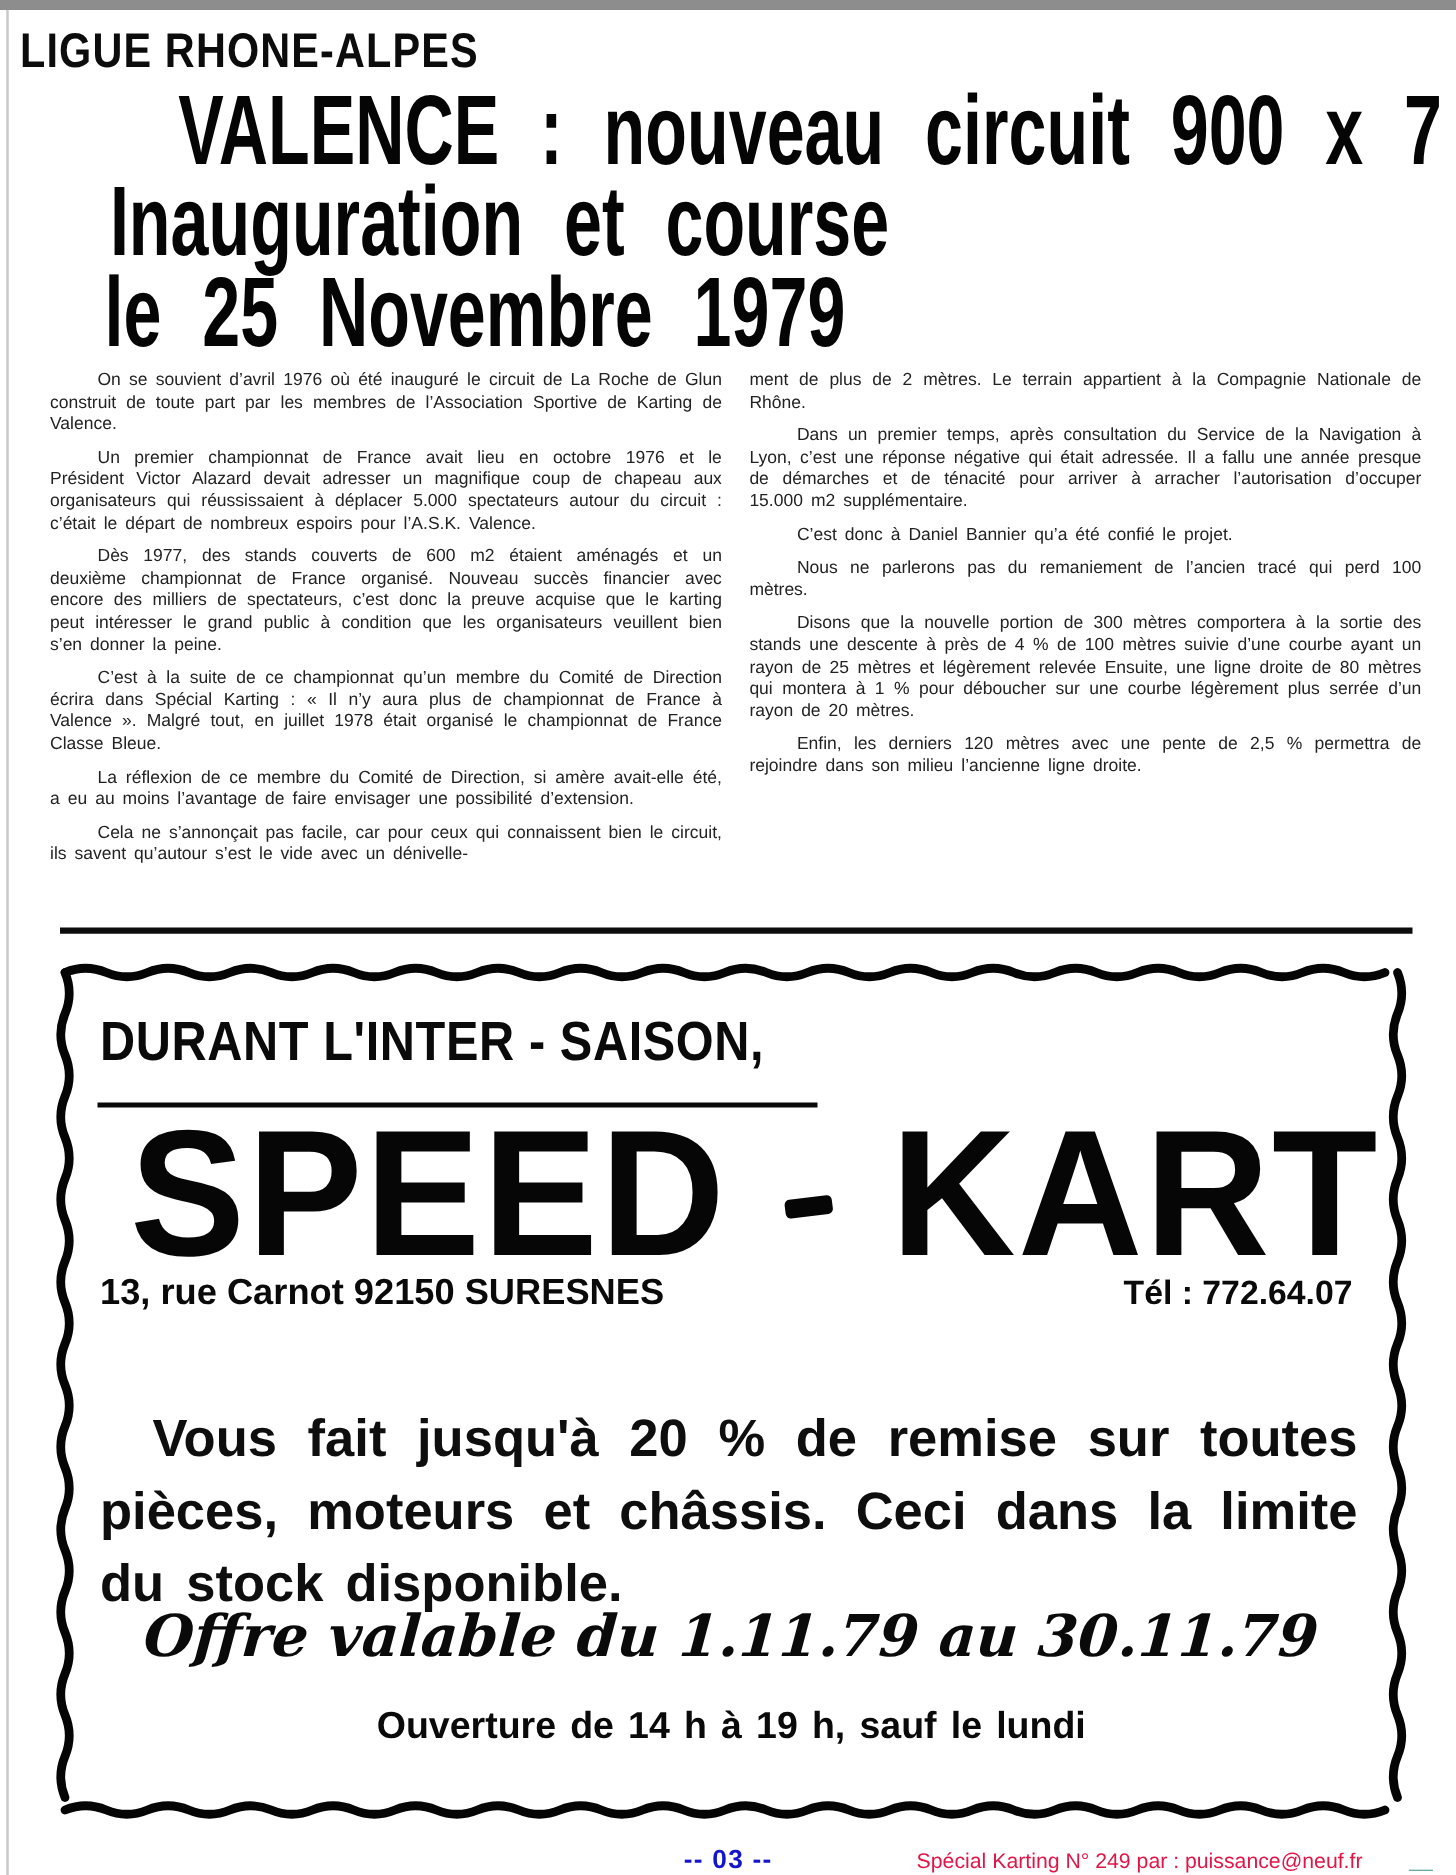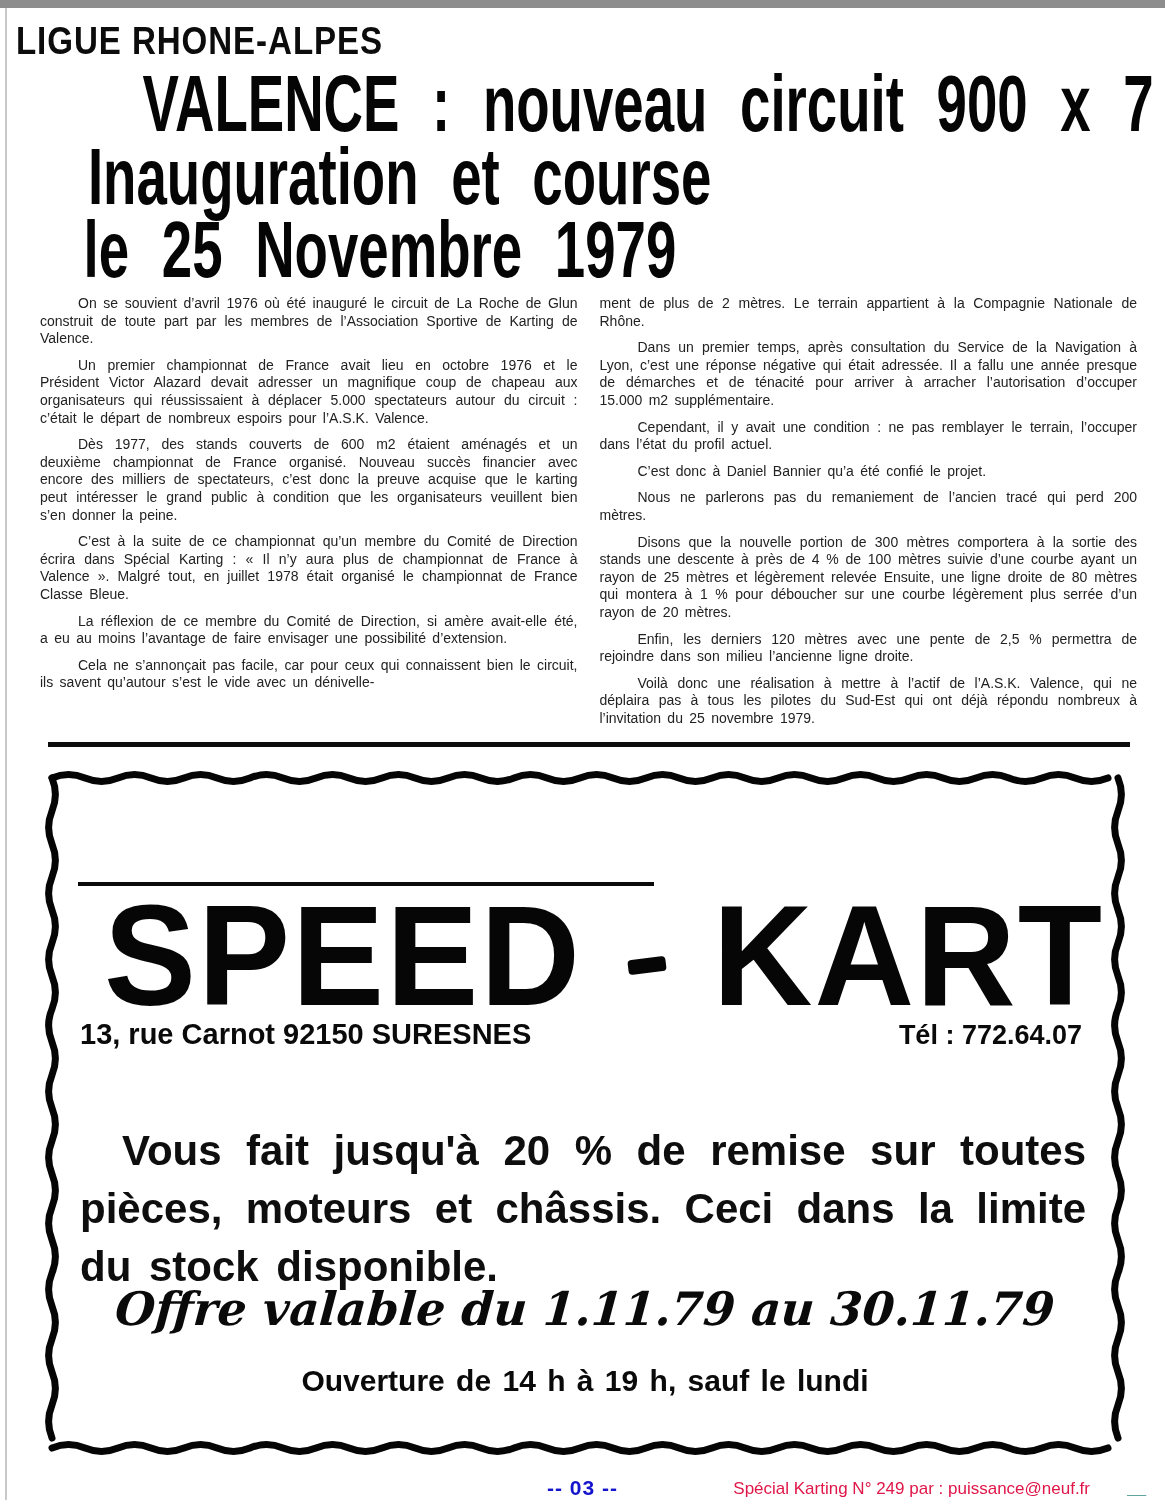--- a/index.html
+++ b/index.html
@@ -74,39 +74,38 @@
       <p>On se souvient d’avril 1976 où été inauguré le circuit de La Roche de Glun construit de toute part par les membres de l’Association Sportive de Karting de Valence.</p>
       <p>Un premier championnat de France avait lieu en octobre 1976 et le Président Victor Alazard devait adresser un magnifique coup de chapeau aux organisateurs qui réussissaient à déplacer 5.000 spectateurs autour du circuit : c’était le départ de nombreux espoirs pour l’A.S.K. Valence.</p>
       <p>Dès 1977, des stands couverts de 600 m2 étaient aménagés et un deuxième championnat de France organisé. Nouveau succès financier avec encore des milliers de spectateurs, c’est donc la preuve acquise que le karting peut intéresser le grand public à condition que les organisateurs veuillent bien s’en donner la peine.</p>
       <p>C’est à la suite de ce championnat qu’un membre du Comité de Direction écrira dans Spécial Karting : « Il n’y aura plus de championnat de France à Valence ». Malgré tout, en juillet 1978 était organisé le championnat de France Classe Bleue.</p>
       <p>La réflexion de ce membre du Comité de Direction, si amère avait-elle été, a eu au moins l’avantage de faire envisager une possibilité d’extension.</p>
       <p>Cela ne s’annonçait pas facile, car pour ceux qui connaissent bien le circuit, ils savent qu’autour s’est le vide avec un dénivelle-</p>
     </section>
     <section class="col">
       <p class="no-indent">ment de plus de 2 mètres. Le terrain appartient à la Compagnie Nationale de Rhône.</p>
       <p>Dans un premier temps, après consultation du Service de la Navigation à Lyon, c’est une réponse négative qui était adressée. Il a fallu une année presque de démarches et de ténacité pour arriver à arracher l’autorisation d’occuper 15.000 m2 supplémentaire.</p>
-      <p>Cependant, il y avait une condition : ne pas remblayer le terrain, l’occuper dans l’état du profil actuel.</p>
       <p>C’est donc à Daniel Bannier qu’a été confié le projet.</p>
-      <p>Nous ne parlerons pas du remaniement de l’ancien tracé qui perd 200 mètres.</p>
+      <p>Nous ne parlerons pas du remaniement de l’ancien tracé qui perd 100 mètres.</p>
       <p>Disons que la nouvelle portion de 300 mètres comportera à la sortie des stands une descente à près de 4 % de 100 mètres suivie d’une courbe ayant un rayon de 25 mètres et légèrement relevée Ensuite, une ligne droite de 80 mètres qui montera à 1 % pour déboucher sur une courbe légèrement plus serrée d’un rayon de 20 mètres.</p>
       <p>Enfin, les derniers 120 mètres avec une pente de 2,5 % permettra de rejoindre dans son milieu l’ancienne ligne droite.</p>
-      <p>Voilà donc une réalisation à mettre à l’actif de l’A.S.K. Valence, qui ne déplaira pas à tous les pilotes du Sud-Est qui ont déjà répondu nombreux à l’invitation du 25 novembre 1979.</p>
     </section>
   </main>
 
   <div class="section-divider"></div>
 
   <section class="ad-box">
     <svg id="wavy-border-svg" width="1082" height="686" viewBox="0 0 1082 686" xmlns="http://www.w3.org/2000/svg">
         <path d="M 8 8 q 16.5 -6.8 33 0 t 33 0 t 33 0 t 33 0 t 33 0 t 33 0 t 33 0 t 33 0 t 33 0 t 33 0 t 33 0 t 33 0 t 33 0 t 33 0 t 33 0 t 33 0 t 33 0 t 33 0 t 33 0 t 33 0 t 33 0 t 33 0 t 33 0 t 33 0 t 33 0 t 33 0 t 33 0 t 33 0 t 33 0 t 33 0 t 33 0 t 33 0" fill="none" stroke="#050505" stroke-width="7" stroke-linecap="round"></path>
         <path d="M 8 678 q 16.5 -6.8 33 0 t 33 0 t 33 0 t 33 0 t 33 0 t 33 0 t 33 0 t 33 0 t 33 0 t 33 0 t 33 0 t 33 0 t 33 0 t 33 0 t 33 0 t 33 0 t 33 0 t 33 0 t 33 0 t 33 0 t 33 0 t 33 0 t 33 0 t 33 0 t 33 0 t 33 0 t 33 0 t 33 0 t 33 0 t 33 0 t 33 0 t 33 0" fill="none" stroke="#050505" stroke-width="7" stroke-linecap="round"></path>
         <path d="M 8 8 q 6.8 16.5 0 33 t 0 33 t 0 33 t 0 33 t 0 33 t 0 33 t 0 33 t 0 33 t 0 33 t 0 33 t 0 33 t 0 33 t 0 33 t 0 33 t 0 33 t 0 33 t 0 33 t 0 33 t 0 33 t 0 33" fill="none" stroke="#050505" stroke-width="7" stroke-linecap="round"></path>
         <path d="M 1074 8 q 6.8 16.5 0 33 t 0 33 t 0 33 t 0 33 t 0 33 t 0 33 t 0 33 t 0 33 t 0 33 t 0 33 t 0 33 t 0 33 t 0 33 t 0 33 t 0 33 t 0 33 t 0 33 t 0 33 t 0 33 t 0 33" fill="none" stroke="#050505" stroke-width="7" stroke-linecap="round"></path>
       </svg>
 
+    <div class="ad-headline"><span>DURANT  L'INTER - SAISON,</span></div>
     <div class="headline-underline"></div>
 
     <div class="ad-brand">
       <span class="word">SPEED</span>
       <span class="brand-sep">-</span>
       <span class="word">KART</span>
     </div>
 
     <div class="ad-row">
       <span class="ad-address">13, rue Carnot 92150 SURESNES</span>

